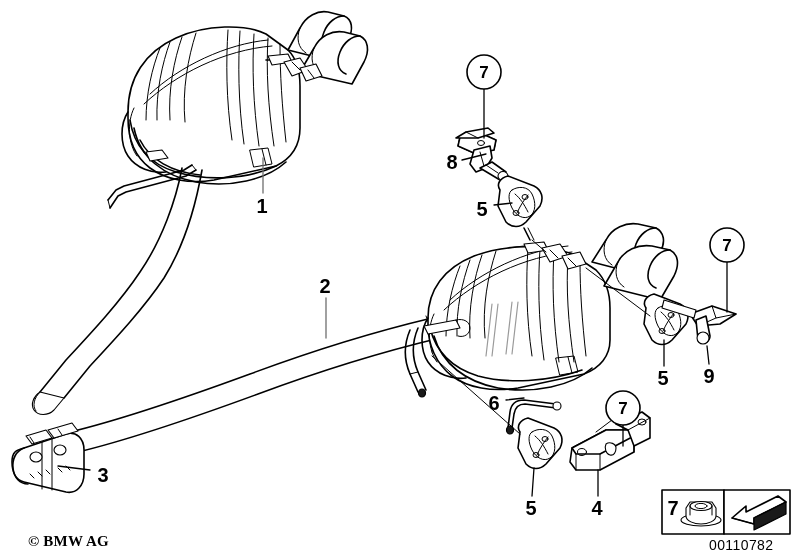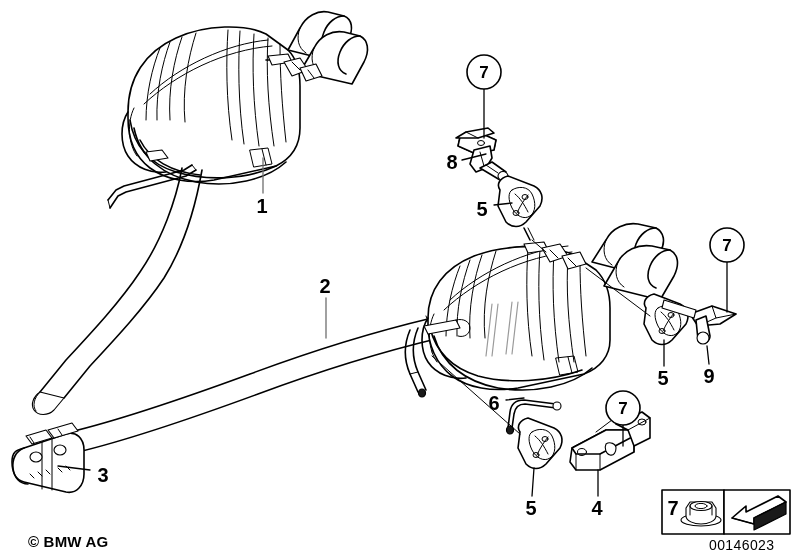--- a/index.html
+++ b/index.html
@@ -26,20 +26,21 @@
   }
   .copyright {
     position: absolute;
     left: 28px;
     top: 533px;
     font-size: 15px;
     font-weight: bold;
     color: #000000;
     letter-spacing: 0.2px;
     white-space: nowrap;
+    font-family: Liberation Serif, serif;
   }
   .partnumber {
     position: absolute;
     left: 709px;
     top: 537px;
     font-size: 14px;
     color: #000000;
     letter-spacing: 0.4px;
     white-space: nowrap;
   }
@@ -405,15 +406,15 @@
     <text class="numc" x="484" y="78">7</text>
     <text class="numc" x="727" y="251">7</text>
     <text class="numc" x="623" y="414">7</text>
     <text class="num" x="452" y="169">8</text>
     <text class="num" x="709" y="383">9</text>
 
     <text class="num" x="673" y="515" text-anchor="start">7</text>
   </svg>
 
   <div class="copyright">© BMW AG</div>
-  <div class="partnumber">00146023</div>
+  <div class="partnumber">00110782</div>
 
 </div>
 
 </body></html>

